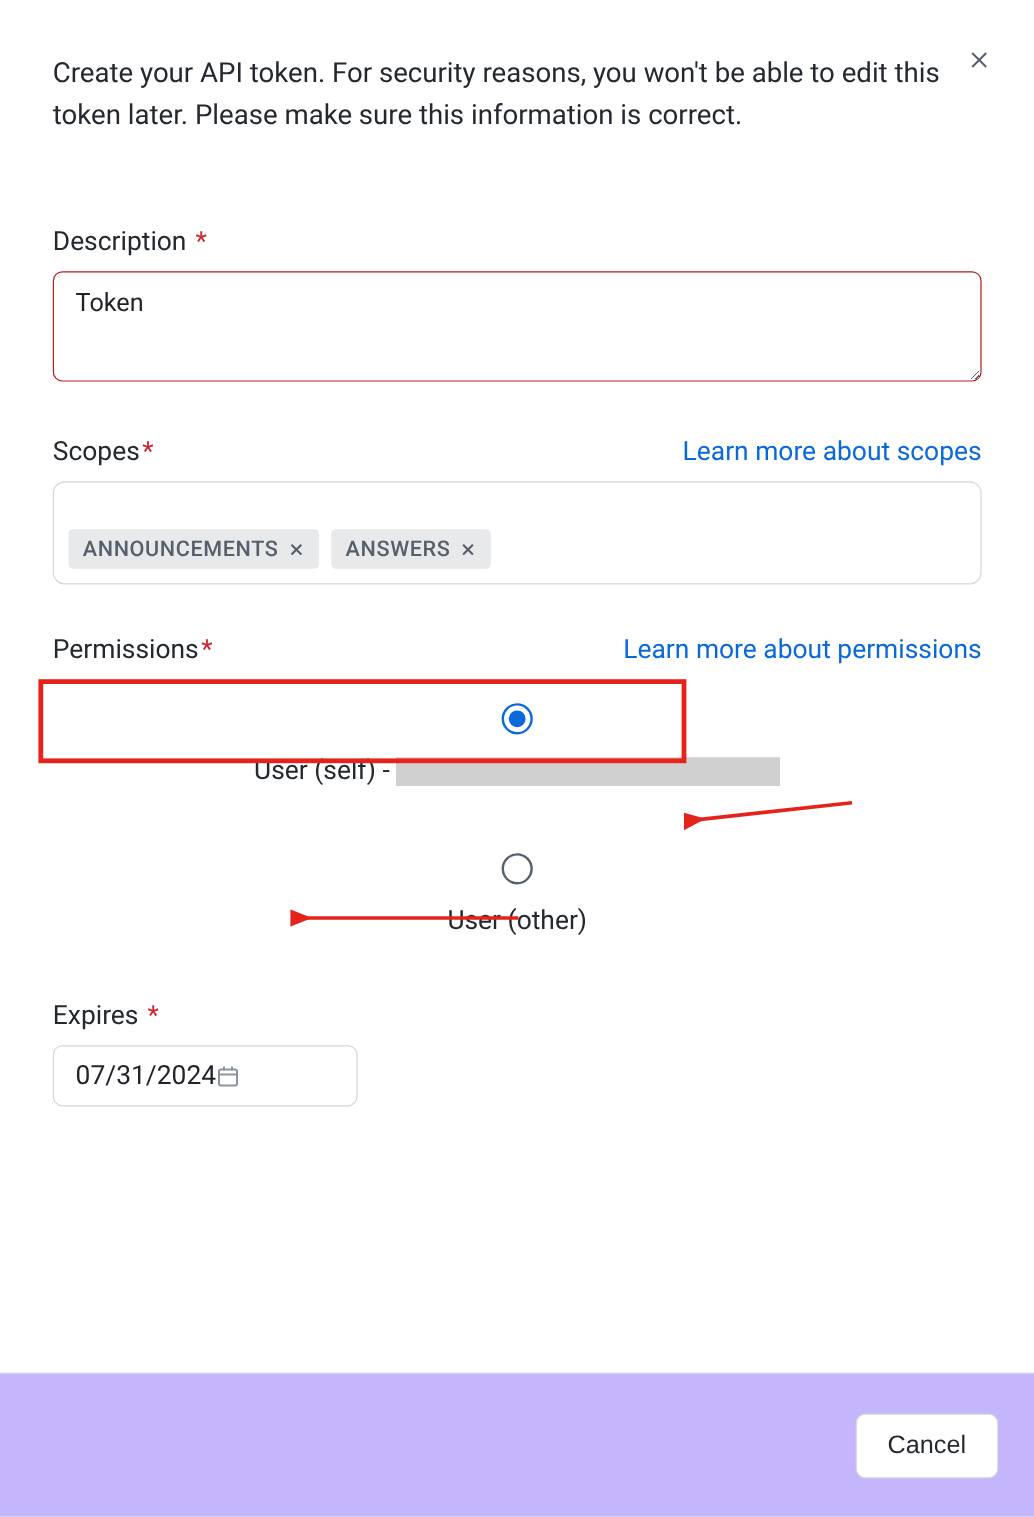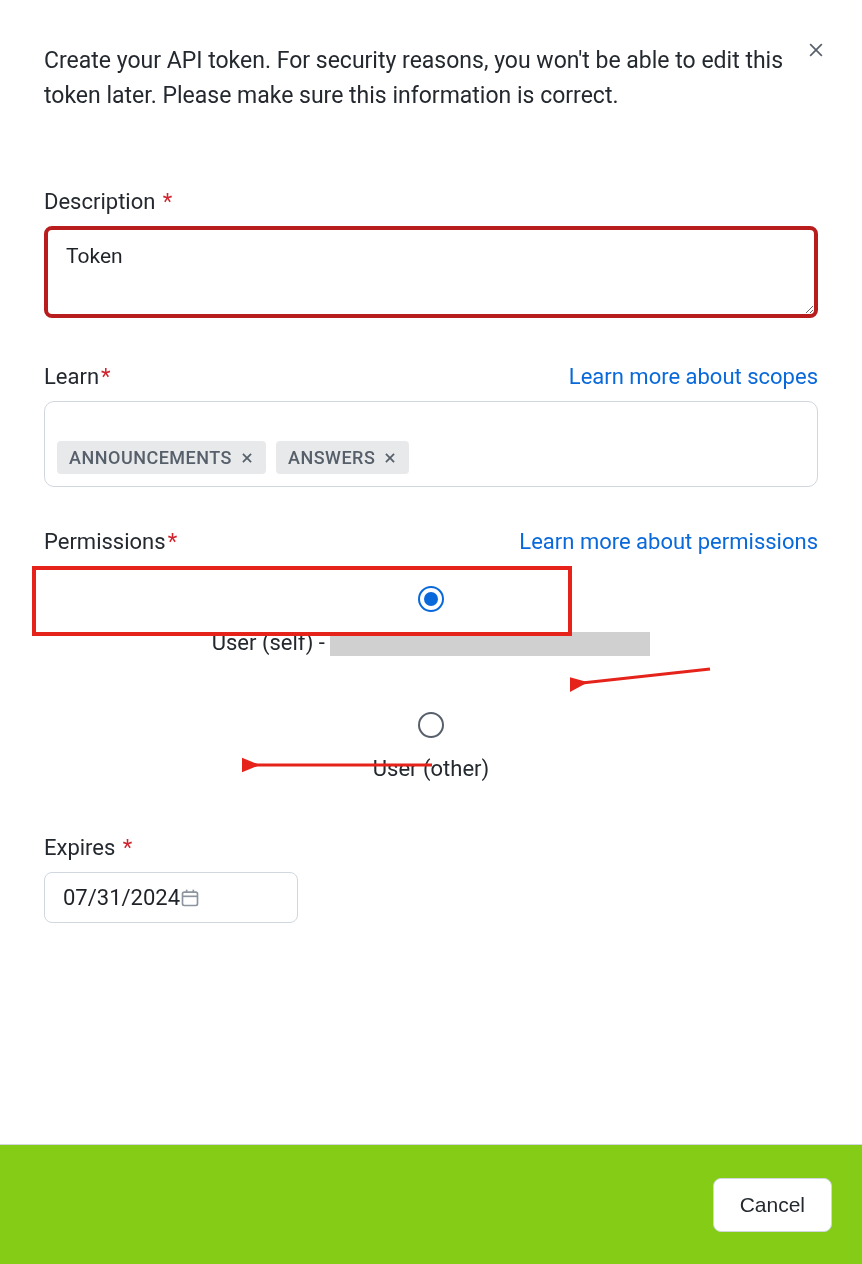--- a/index.html
+++ b/index.html
@@ -71,21 +71,21 @@
       color: #0969da;
       font-size: 22px;
       text-decoration: none;
       cursor: pointer;
     }
     .textarea {
       width: 100%;
       min-height: 92px;
       padding: 14px 18px;
       font-size: 21px;
-      border: 4px solid #b91c1c;
+      border: 1px solid #b91c1c;
       border-radius: 8px;
       resize: vertical;
       font-family: inherit;
       color: #1f2328;
     }
     .tag-input {
       width: 100%;
       min-height: 86px;
       padding: 12px;
       border: 1px solid #d0d7de;
@@ -208,21 +208,21 @@
       bottom: 0;
       left: 0;
       right: 0;
       height: 120px;
       border-top: 1px solid #d0d7de;
       display: flex;
       justify-content: flex-end;
       align-items: center;
       gap: 18px;
       padding: 0 30px;
-      background: #84cc16;
+      background: #c4b5fd;
     }
     .btn {
       font-size: 21px;
       font-weight: 500;
       padding: 14px 26px;
       border-radius: 8px;
       cursor: pointer;
       border: none;
     }
     .btn-secondary {
@@ -255,21 +255,21 @@
       <label class="field-label">
         <span>Description</span><span class="required"> *</span>
       </label>
     </div>
     <textarea class="textarea" style="">Token</textarea>
   </div>
 
   <div class="field-group">
     <div class="field-label-row">
       <label class="field-label">
-        <span>Learn</span><span class="required">*</span>
+        <span>Scopes</span><span class="required">*</span>
       </label>
       <a class="link">Learn more about scopes</a>
     </div>
     <div class="tag-input">
       <span class="tag">
         <span>ANNOUNCEMENTS</span>
         <span class="tag-remove">
           <svg viewBox="0 0 24 24" stroke="currentColor" stroke-width="3" fill="none">
             <line x1="5" y1="5" x2="19" y2="19"></line>
               <line x1="19" y1="5" x2="5" y2="19"></line>

